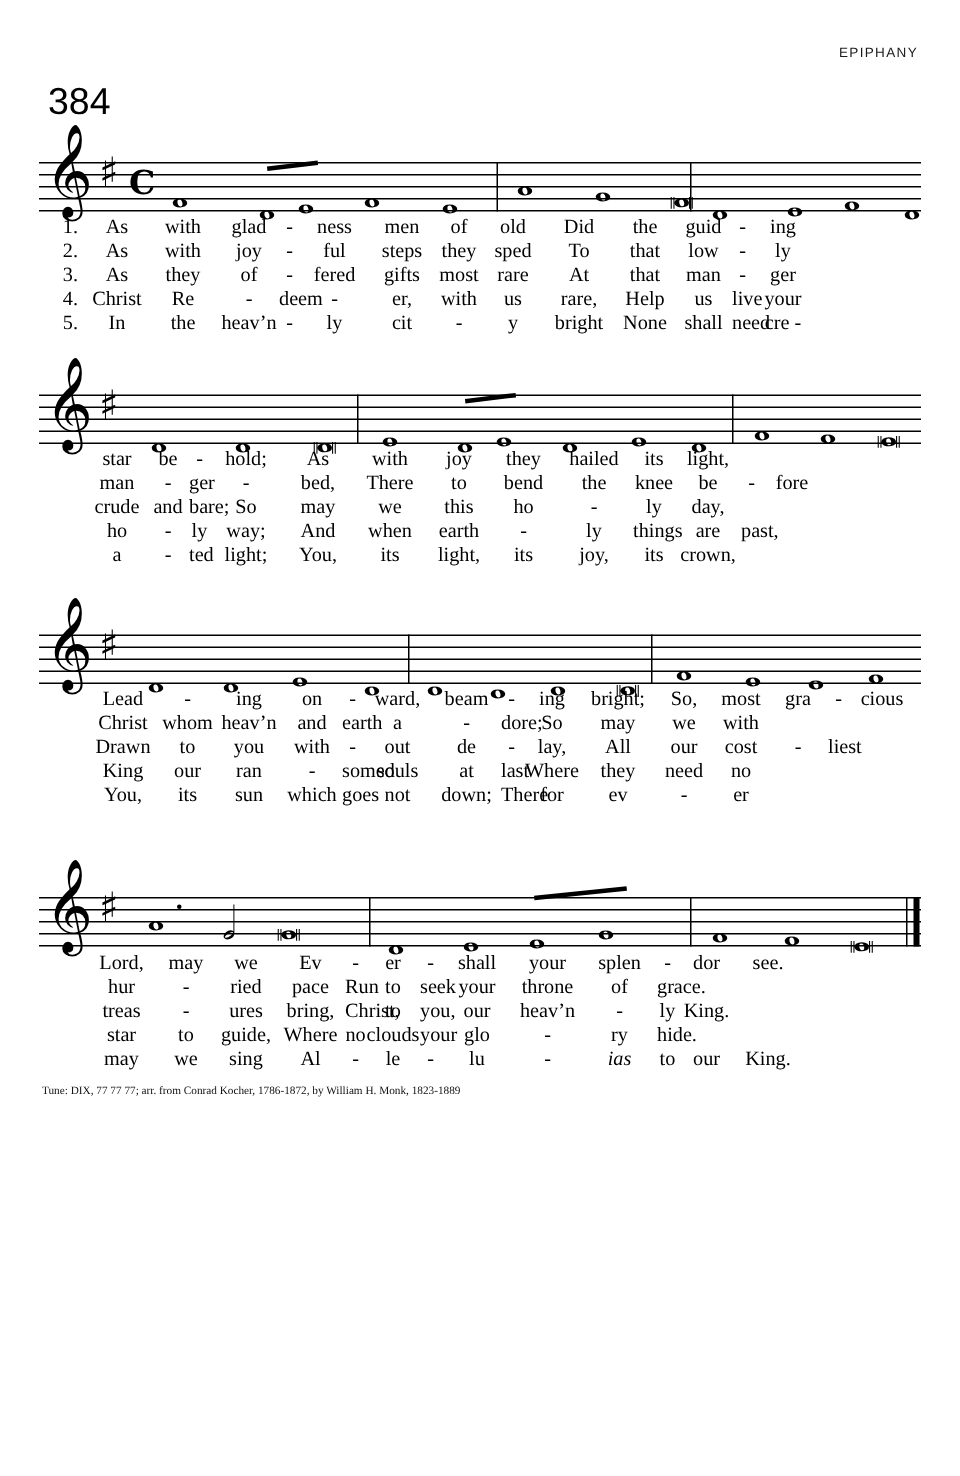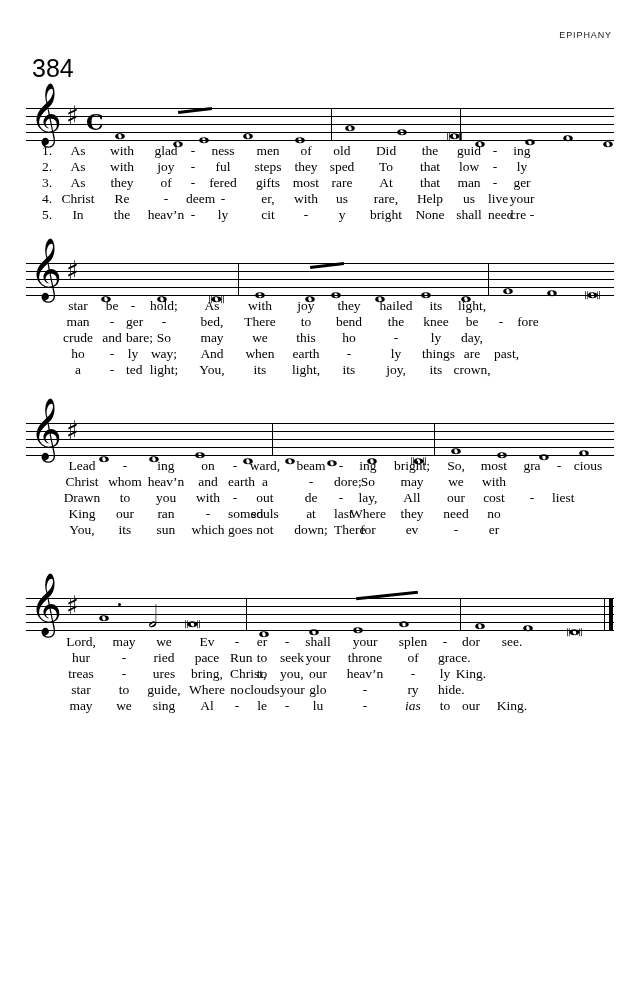--- a/index.html
+++ b/index.html
@@ -617,13 +617,14 @@
       <span class="syl" style="width: 48px;">lu</span>
       <span class="syl" style="width: 46px;">-</span>
       <span class="syl" style="width: 50px; font-style: italic;">ias</span>
       <span class="syl" style="width: 14px;">to</span>
       <span class="syl" style="width: 38px;">our</span>
       <span class="syl" style="width: 44px;">King.</span>
     </div>
   </div>
 
 <div id="credits">
+  <div>Tune: DIX, 77 77 77; arr. from Conrad Kocher, 1786-1872, by William H. Monk, 1823-1889</div>
 </div>
 
 </body></html>

